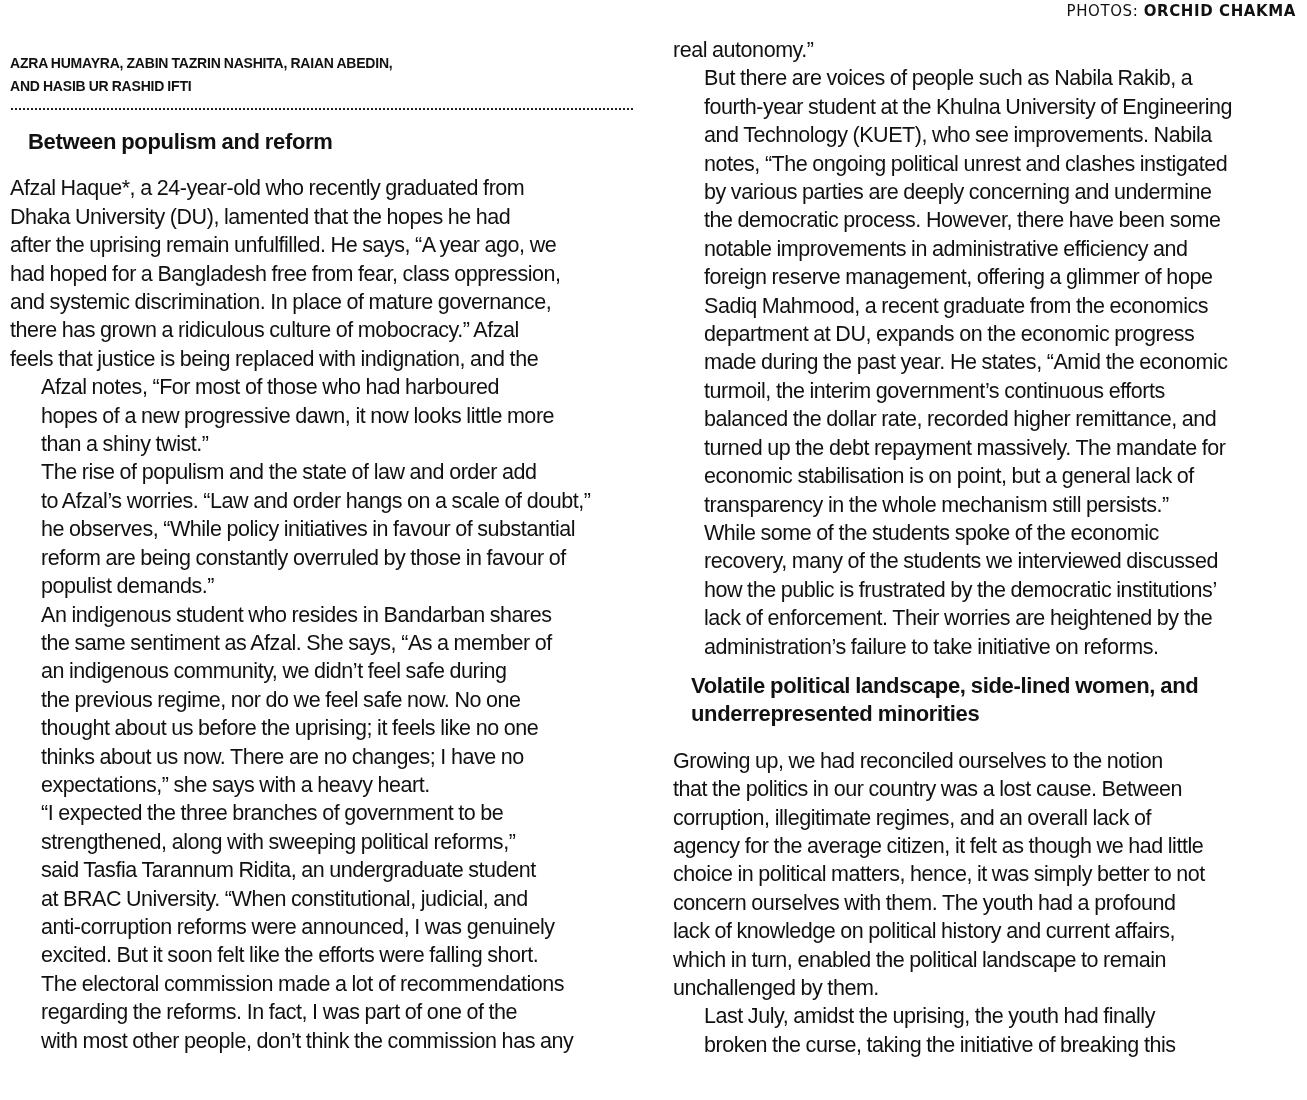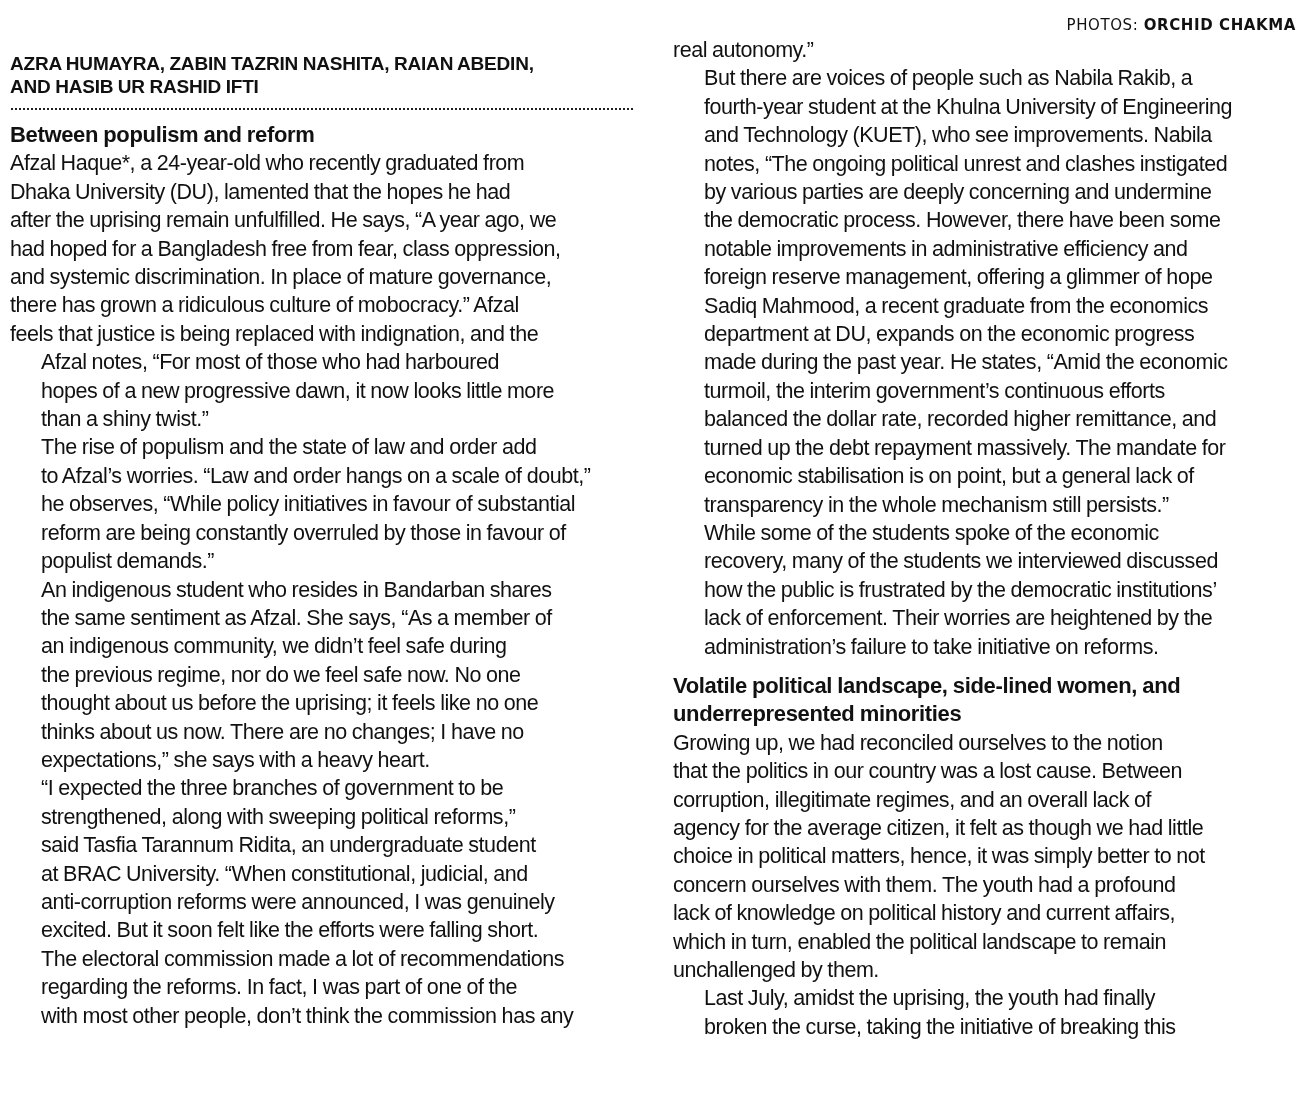--- a/index.html
+++ b/index.html
@@ -2,45 +2,45 @@
 <html><head>
 <meta charset="utf-8">
 <style>
   html, body { margin: 0; padding: 0; background: #ffffff; }
   body {
     width: 1307px; height: 1100px; overflow: hidden; position: relative;
     color: #111111;
     font-family: "Liberation Sans", sans-serif;
   }
   .credit {
-    position: absolute; top: 16px; right: 11px;
+    position: absolute; top: 2px; right: 11px;
     font-family: "DejaVu Sans", sans-serif;
     font-size: 15px; letter-spacing: 0.6px; color: #111;
     white-space: nowrap;
   }
   .credit .name { font-weight: bold; }
   .col {
     position: absolute; top: 48px;
     font-size: 21.5px; line-height: 28.4px;
     letter-spacing: -0.45px; word-spacing: -0.5px;
   }
   .col-left { left: 10px; width: 626px; }
   .col-right { left: 673px; width: 630px; top: 36px; }
   .byline {
-    font-weight: bold; font-size: 19px; line-height: 23px;
+    font-weight: bold; font-size: 14px; line-height: 23px;
     letter-spacing: -0.2px; margin: 4px 0 0 0; text-transform: uppercase;
   }
   .divider {
     margin: 10px 0 11px 0; height: 2px; width: 623px;
     background-image: radial-gradient(circle, #222 0.9px, transparent 1.1px);
     background-size: 4px 2px; background-repeat: repeat-x;
   }
   .subhead {
     font-weight: bold; font-size: 22px; line-height: 28.4px;
-    letter-spacing: -0.35px; margin: 0;
+    letter-spacing: -0.35px; margin: 18px;
   }
   .subhead.gap { margin-top: 11px; }
   p { margin: 0; }
   p.indent { text-indent: 31px; }
   .line { display: block; white-space: nowrap; }
 </style>
 </head>
 <body>
 
 <div class="credit">

